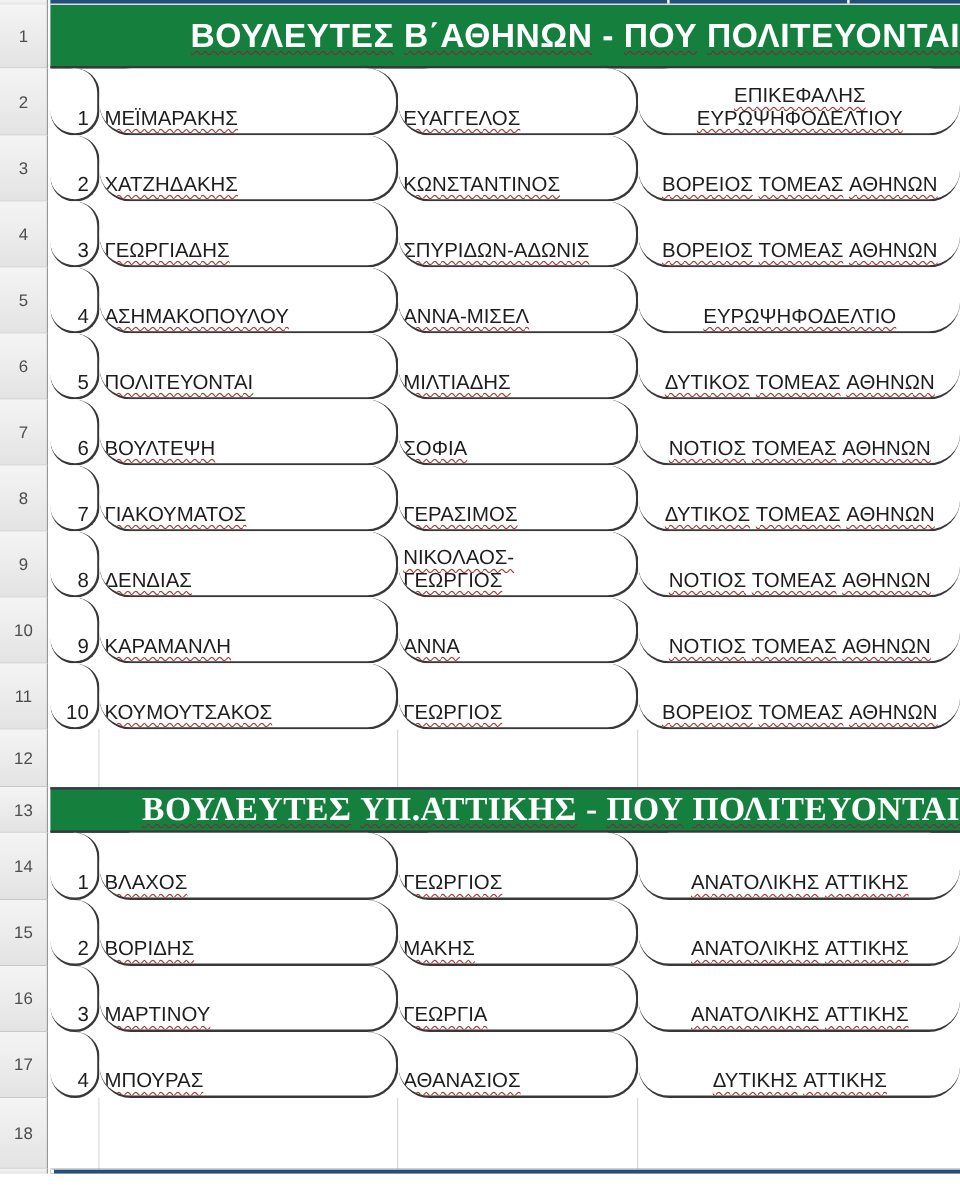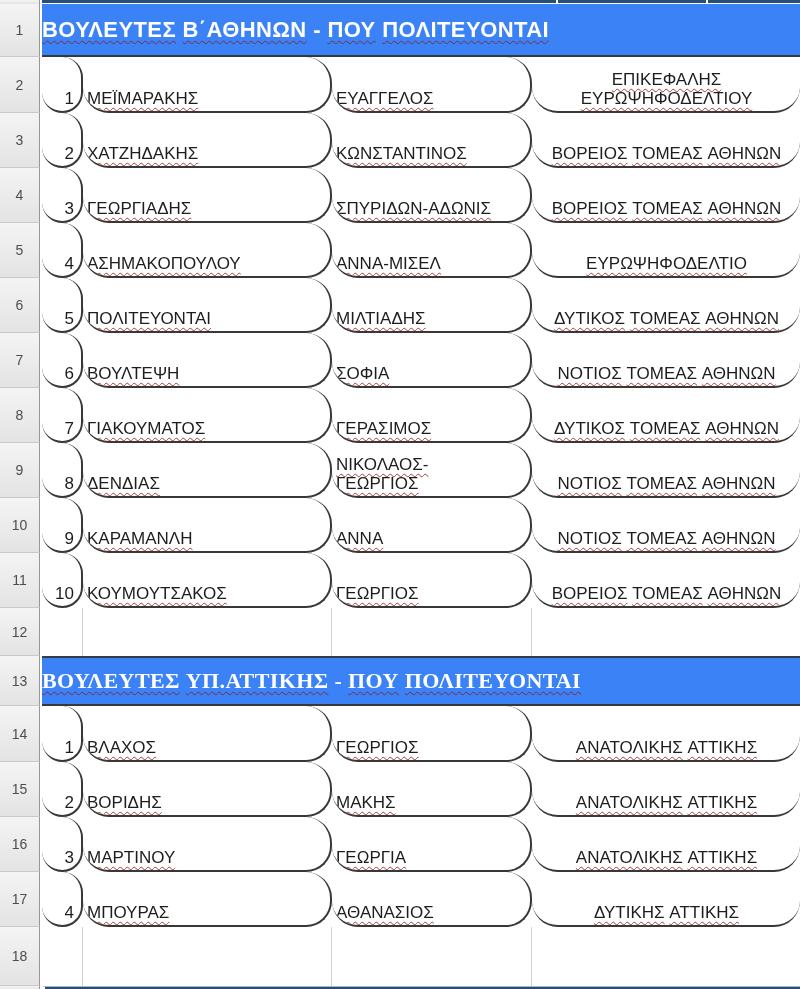--- a/index.html
+++ b/index.html
@@ -4,21 +4,21 @@
 <style>
   html,body{margin:0;padding:0;}
   body{
     width:800px;height:989px;overflow:hidden;background:#fff;
     font-family:"Liberation Sans",sans-serif;
     -webkit-font-smoothing:antialiased;
   }
   .sheet{position:relative;width:800px;height:989px;}
   .row{display:flex;width:800px;box-sizing:border-box;}
   .h4{height:4px}.h53{height:53px}.h56{height:56px}.h55{height:55px}
-  .h48{height:48px}.h51{height:50px}.h57{height:59px}
+  .h48{height:48px}.h51{height:38px}.h57{height:59px}
 
   
   .rh{
     flex:0 0 40px;box-sizing:border-box;
     background:linear-gradient(180deg,#f4f4f4 0%,#ebebeb 55%,#e3e3e3 100%);
     border-right:1px solid #979797;border-bottom:1px solid #c9c9c9;
     color:#4d4d4d;font-size:14px;
     display:flex;align-items:center;justify-content:center;
   }
   .rh-corner{border-bottom:none;}
@@ -35,24 +35,24 @@
   .c-sur{flex:0 0 249px;border-right:2px solid #383838;}
   .c-fn {flex:0 0 200px;border-right:2px solid #383838;}
   .c-reg{flex:0 0 268px;justify-content:center;text-align:center;}
 
   
   .empty .cell{border-bottom:none;}
   .empty .c-num,.empty .c-sur,.empty .c-fn{border-right:1px solid #ccd2d7;}
 
   
   .band{
-    flex:1;box-sizing:border-box;background:#3b82f6;
+    flex:1;box-sizing:border-box;background:#15803d;
     border-bottom:2px solid #383838;
-    display:flex;align-items:center;justify-content:flex-start;
-    color:#ffffff;font-weight:700;font-size:22px;letter-spacing:.4px;
+    display:flex;align-items:center;justify-content:flex-end;
+    color:#ffffff;font-weight:700;font-size:28px;letter-spacing:.4px;
     text-align:center;
   }
   .band-edged{border-top:2px solid #333d47;font-family:Liberation Serif, serif;}
 
   
   .sliver{position:relative;flex:1;background:#254e78;border-bottom:1px solid #fdfdfd;}
   .sliver .gap{position:absolute;top:0;bottom:0;width:2px;background:#ffffff;}
   .sliver-b{flex:1;background:#254e78;border-top:1px solid #aeb6bb;border-left:3px solid #ffffff;box-sizing:border-box;}
 
   

